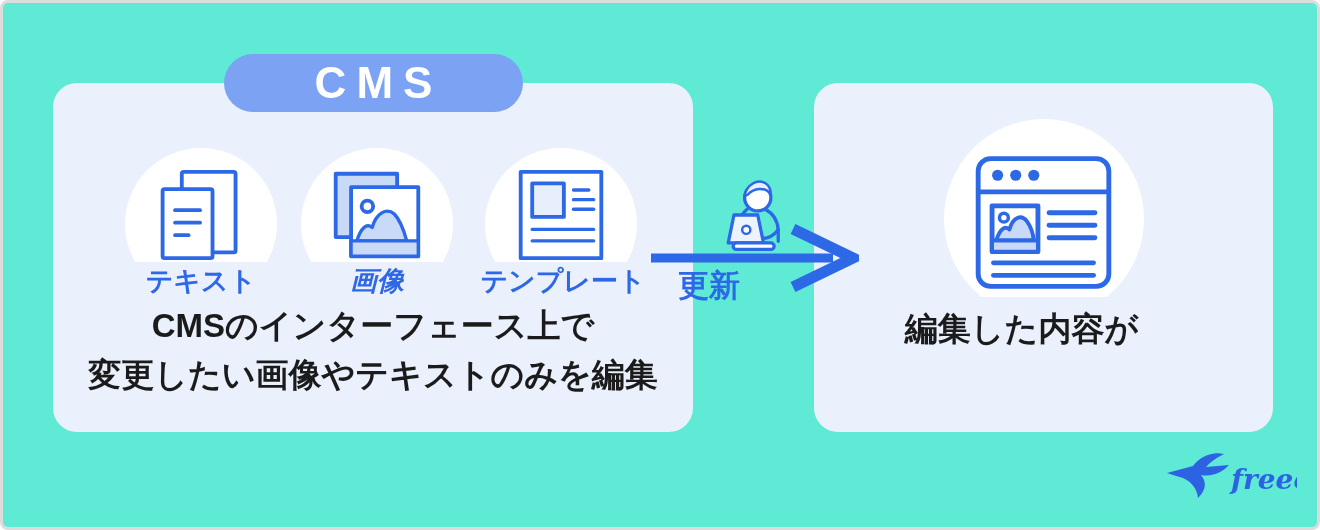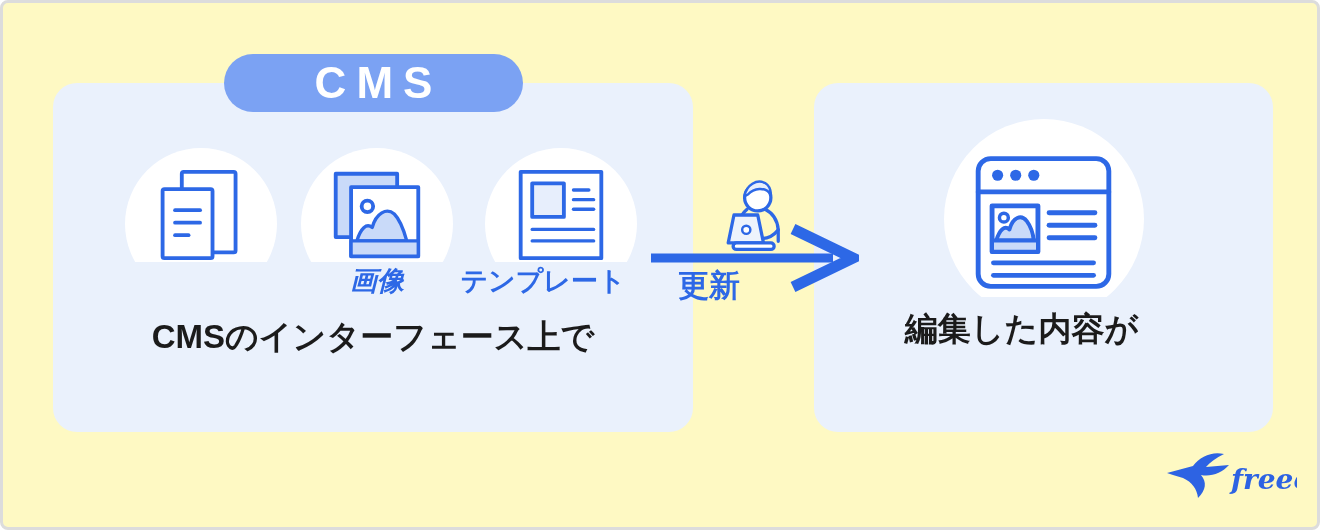--- a/index.html
+++ b/index.html
@@ -2,21 +2,21 @@
 <html style="--accent: #2D68E6; --badge: #7BA2F3; --box-bg: #EAF1FC; --fill-light: #C9DAF9; --fill-lighter: #E7EEFC; --ink: #1B1B1B; --frame: #DCDCDC; --logo: #2D63E3;"><head>
 <meta charset="utf-8">
 <style>
   :root{
     --accent:#2D68E6; --badge:#7BA2F3; --box-bg:#EAF1FC; --fill-light:#C9DAF9;
     --fill-lighter:#E7EEFC; --ink:#1B1B1B; --frame:#DCDCDC; --logo:#2D63E3;
   }
   *{margin:0;padding:0;box-sizing:border-box;}
   body{background:#fff;font-family:"Liberation Sans",sans-serif;}
   .canvas{
-    position:relative;width:1320px;height:530px;background:#fef9c3;
+    position:relative;width:1320px;height:530px;background:#5eead4;
     border:3px solid var(--frame);border-radius:8px;overflow:hidden;
   }
   .panel{position:absolute;top:80px;height:349px;background:var(--box-bg);border-radius:24px;}
   .panel-left{left:50px;width:640px;}
   .panel-right{left:811px;width:459px;}
   .badge{
     position:absolute;left:221px;top:51px;width:299px;height:58px;border-radius:29px;
     background:var(--badge);color:#fff;font-weight:bold;font-size:44px;
     letter-spacing:10px;display:flex;align-items:center;justify-content:center;
     padding-left:10px;
@@ -29,21 +29,21 @@
   .cc-large .white-circle{width:200px;height:200px;}
   .icon{position:absolute;}
   .item-label{
     position:absolute;top:260px;transform:translateX(-50%);
     color:var(--accent);font-weight:800;font-size:27px;white-space:nowrap;
   }
   .caption{
     position:absolute;text-align:center;color:var(--ink);
     font-weight:800;font-size:33px;line-height:49px;
   }
-  .caption-left{left:50px;width:640px;top:309px;}
+  .caption-left{left:50px;width:640px;top:298px;}
   .caption-right{left:811px;width:415px;top:301px;}
   .update-label{
     position:absolute;left:706px;top:262px;transform:translateX(-50%);
     color:var(--accent);font-weight:800;font-size:31px;white-space:nowrap;
   }
   .logo-wrap{position:absolute;left:1162px;top:446px;}
 </style>
 </head>
 <body>
 
@@ -90,25 +90,27 @@
       <rect x="8" y="5" width="84" height="90" fill="#fff"></rect>
       <rect x="20" y="17" width="33" height="35" fill="#E7EEFC"></rect>
       <line x1="63" y1="24" x2="79" y2="24" stroke-width="3.5"></line>
       <line x1="63" y1="34" x2="84" y2="34" stroke-width="3.5"></line>
       <line x1="63" y1="44" x2="84" y2="44" stroke-width="3.5"></line>
       <line x1="20" y1="65" x2="84" y2="65" stroke-width="3.5"></line>
       <line x1="20" y1="77" x2="84" y2="77" stroke-width="3.5"></line>
     </g>
   </svg>
 
+  <div class="item-label" style="left:198px;">テキスト</div>
   <div class="item-label" style="left:374px;font-style:italic;">画像</div>
-  <div class="item-label" style="left:540px;text-align:center;">テンプレート</div>
+  <div class="item-label" style="left:560px;text-align:center;">テンプレート</div>
 
   <div class="caption caption-left">
     <div>CMSのインターフェース上で</div>
+    <div>変更したい画像やテキストのみを編集</div>
   </div>
 
   <div class="panel panel-right"></div>
 
   <div class="circle-clip cc-large">
       <div class="white-circle"></div>
     </div>
 
   <svg class="icon" style="left:971px;top:150px;" width="139" height="139" viewBox="0 0 100 100">
     <g stroke="#2D68E6" stroke-width="3.5" fill="none" stroke-linejoin="round" stroke-linecap="round">

